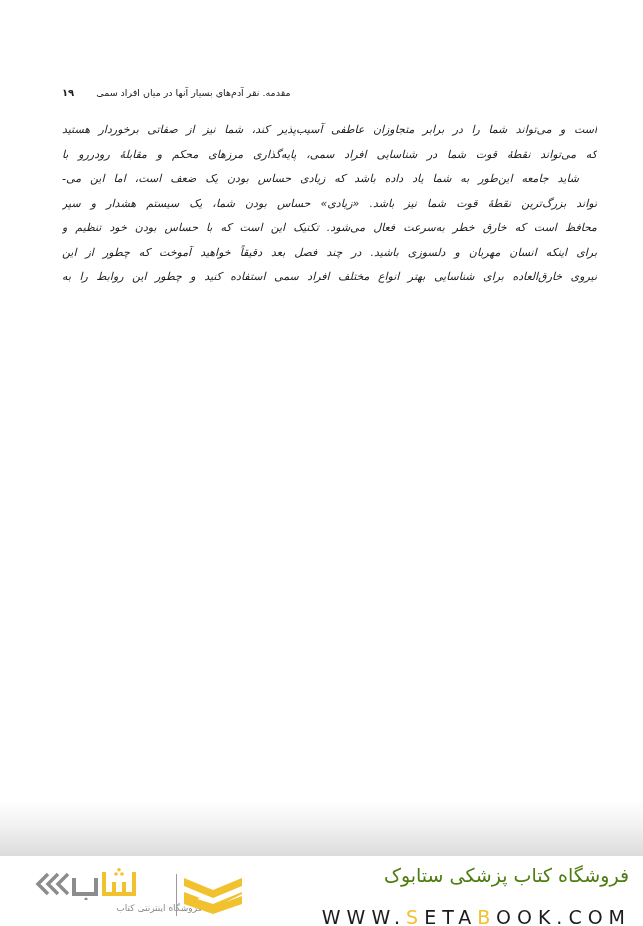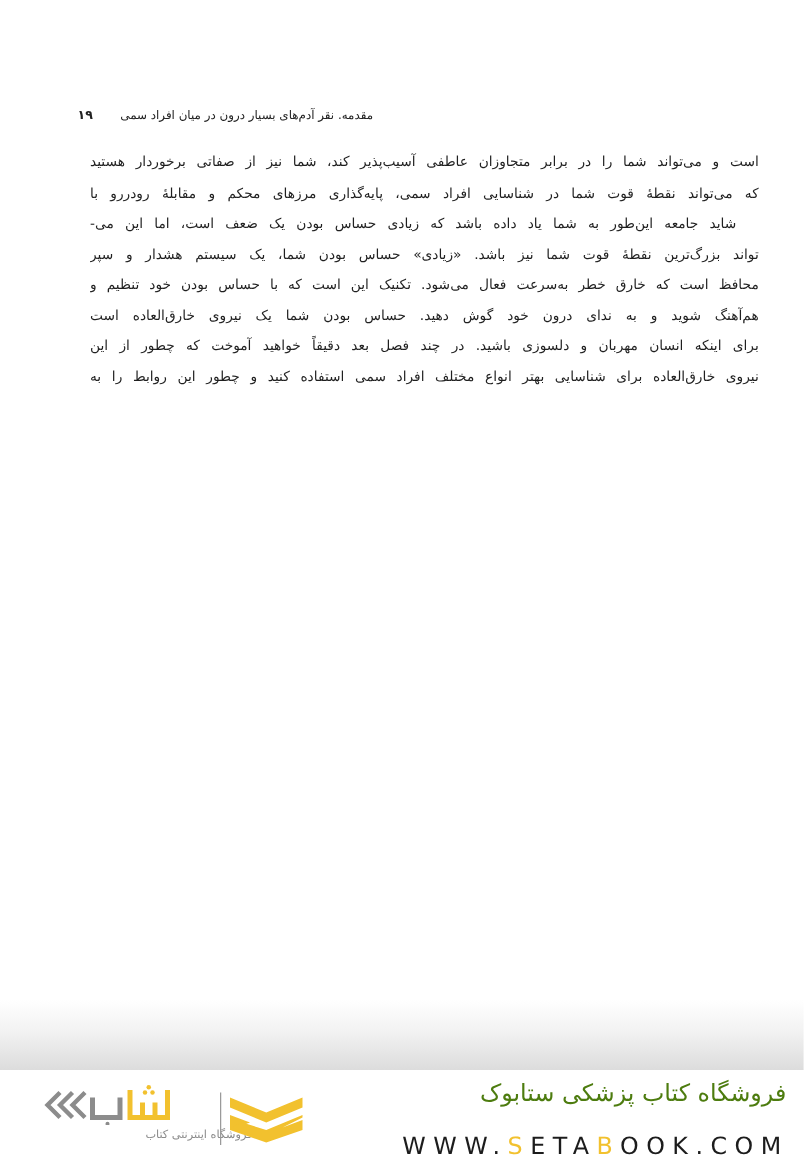--- a/index.html
+++ b/index.html
@@ -14,23 +14,23 @@
       background: #ffffff;
     }
     .running-header {
       position: absolute; left: 62px; top: 84px; width: 230px; height: 16px;
       direction: ltr; display: flex; align-items: center; gap: 22px;
       font-size: 9.5px; color: #222;
     }
     .running-header .page-num { font-weight: bold; font-size: 10px; }
     .running-header .title { direction: rtl; white-space: nowrap; }
     .body-text {
-      position: absolute; left: 72px; top: 118px; width: 535px;
+      position: absolute; left: 62px; top: 118px; width: 535px;
       direction: rtl; text-align: justify;
-      font-size: 11px; line-height: 24.5px; color: #1f1f1f;
+      font-size: 11px; line-height: 24.5px; color: #1f1f1f; font-style: italic;
     }
     .body-text .line {
       display: block; height: 24.5px; white-space: nowrap; overflow: hidden;
       text-align: justify; text-align-last: justify;
     }
     .body-text .line.last { text-align-last: right; }
     .body-text .line.indent { padding-right: 18px; }
     .shade {
       position: absolute; left: 0; top: 800px; width: 643px; height: 56px;
       background: linear-gradient(to bottom, rgba(255,255,255,1) 0%, #f2f2f2 45%, #dcdcdc 100%);
@@ -63,33 +63,32 @@
       direction: ltr; font-family: "DejaVu Sans", sans-serif;
     }
     .store-url .hl { color: #f2c12e; }
   </style>
 </head>
 <body>
 
 <div class="page">
   <div class="running-header">
     <span class="page-num">۱۹</span>
-    <span class="title">مقدمه. نقر آدم‌های بسیار درون در میان افراد سمی</span>
+    <span class="title">مقدمه. نقر آدم‌های بسیار آنها در میان افراد سمی</span>
   </div>
 
   <div class="body-text">
     <div>
       <span class="line">است و می‌تواند شما را در برابر متجاوزان عاطفی آسیب‌پذیر کند، شما نیز از صفاتی برخوردار هستید</span>
       <span class="line">که می‌تواند نقطهٔ قوت شما در شناسایی افراد سمی، پایه‌گذاری مرزهای محکم و مقابلهٔ رودررو با</span>
     </div>
     <div>
       <span class="line indent">شاید جامعه این‌طور به شما یاد داده باشد که زیادی حساس بودن یک ضعف است، اما این می-</span>
       <span class="line">تواند بزرگ‌ترین نقطهٔ قوت شما نیز باشد. «زیادی» حساس بودن شما، یک سیستم هشدار و سپر</span>
       <span class="line">محافظ است که خارق خطر به‌سرعت فعال می‌شود. تکنیک این است که با حساس بودن خود تنظیم و</span>
-      <span class="line">هم‌آهنگ شوید و به ندای درون خود گوش دهید. حساس بودن شما یک نیروی خارق‌العاده است</span>
       <span class="line">برای اینکه انسان مهربان و دلسوزی باشید. در چند فصل بعد دقیقاً خواهید آموخت که چطور از این</span>
       <span class="line">نیروی خارق‌العاده برای شناسایی بهتر انواع مختلف افراد سمی استفاده کنید و چطور این روابط را به</span>
     </div>
   </div>
 </div>
 
 <div class="shade"></div>
 
 <div class="footer">
   <div class="logo">

